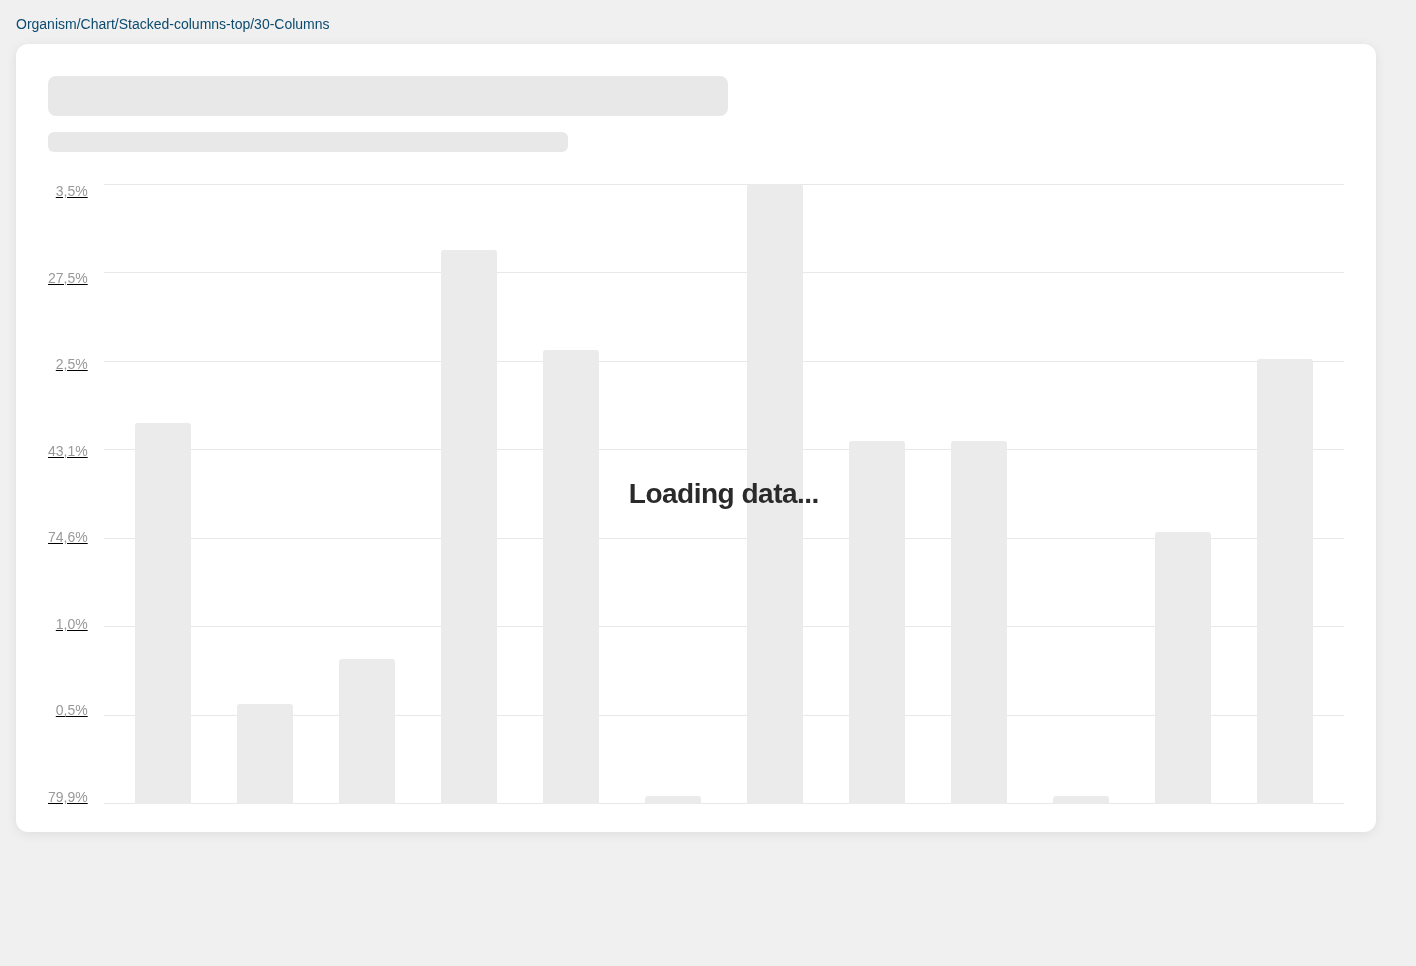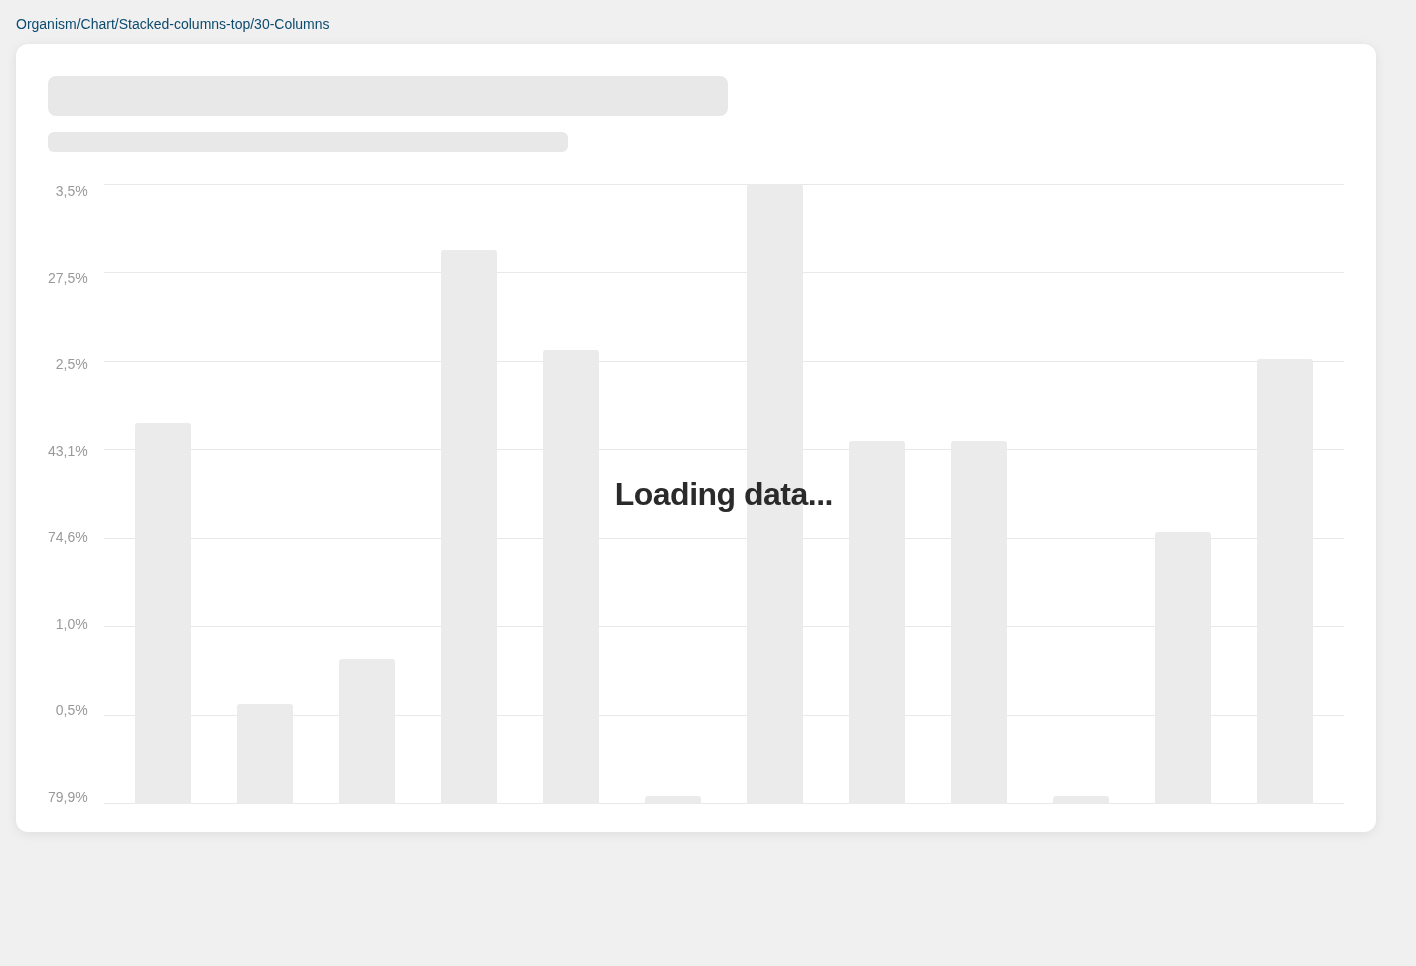--- a/index.html
+++ b/index.html
@@ -36,20 +36,21 @@
     .skeleton-subtitle {
       height: 20px;
       width: 520px;
       background: #e8e8e8;
       border-radius: 6px;
       margin-bottom: 32px;
     }
     .chart-area {
       position: relative;
       width: 100%;
+      text-decoration: underline;
     }
     .chart-inner {
       display: flex;
       align-items: flex-end;
       position: relative;
     }
     .y-axis {
       display: flex;
       flex-direction: column;
       justify-content: space-between;
@@ -114,21 +115,21 @@
     }
     .loading-overlay {
       position: absolute;
       top: 0; left: 0; right: 0; bottom: 0;
       display: flex;
       align-items: center;
       justify-content: center;
       pointer-events: none;
     }
     .loading-text {
-      font-size: 32px;
+      font-size: 28px;
       font-weight: 700;
       color: #2a2a2a;
       letter-spacing: -0.5px;
     }
   </style>
 </head>
 <body>
 
 <a class="breadcrumb">Organism/Chart/Stacked-columns-top/30-Columns</a>
 

